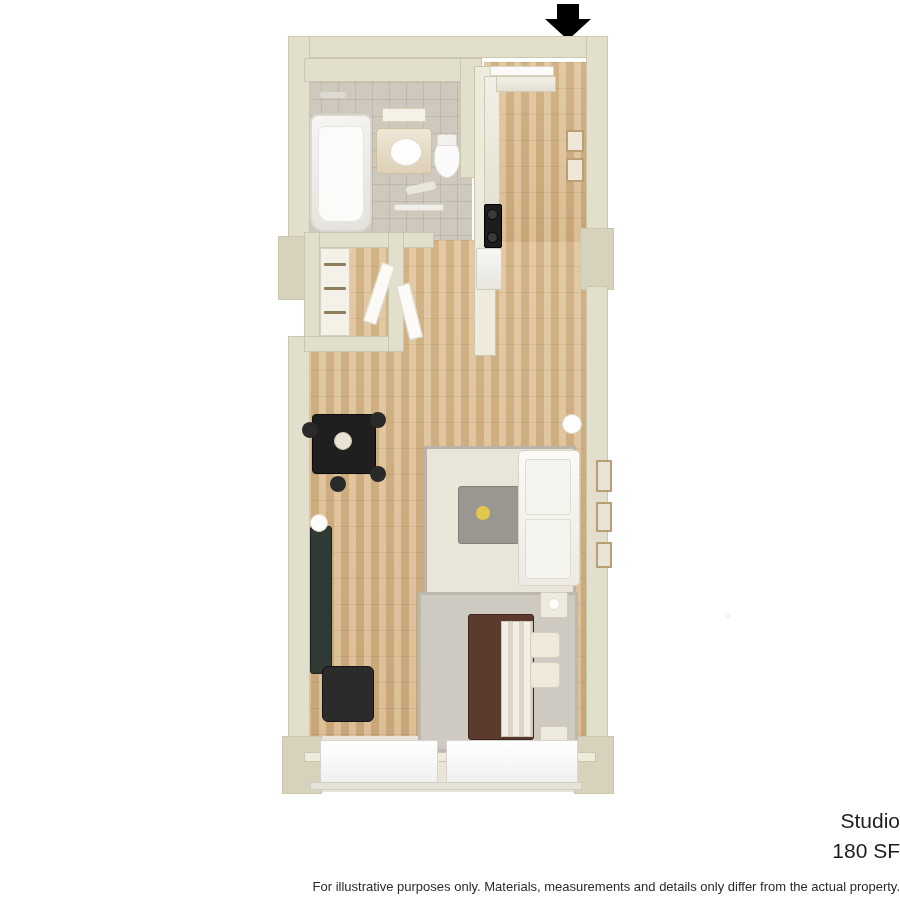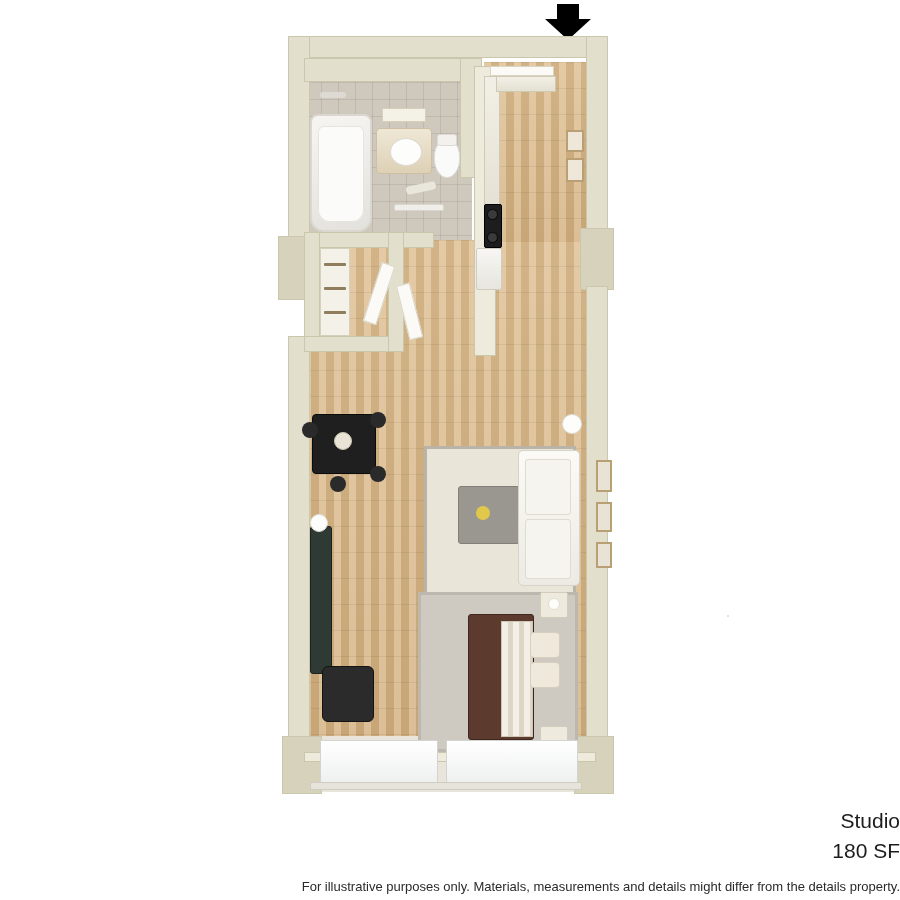--- a/index.html
+++ b/index.html
@@ -391,16 +391,16 @@
       <div class="item window" style="left:42px; top:704px; width:118px; height:44px;"></div>
       <div class="item window" style="left:168px; top:704px; width:132px; height:44px;"></div>
       <div class="item" style="left:32px; top:746px; width:272px; height:8px; background:#e6e4da; border:1px solid #cfcdc2;"></div>
 
     </div>
   </div>
 
   <div id="caption">
     <div id="plan-title">Studio</div>
     <div id="plan-area">180 SF</div>
-    <div id="plan-disclaimer">For illustrative purposes only.  Materials, measurements and details might differ from the details property.</div>
+    <div id="plan-disclaimer">For illustrative purposes only.  Materials, measurements and details only differ from the actual property.</div>
   </div>
 
 </div>
 
 </body></html>

